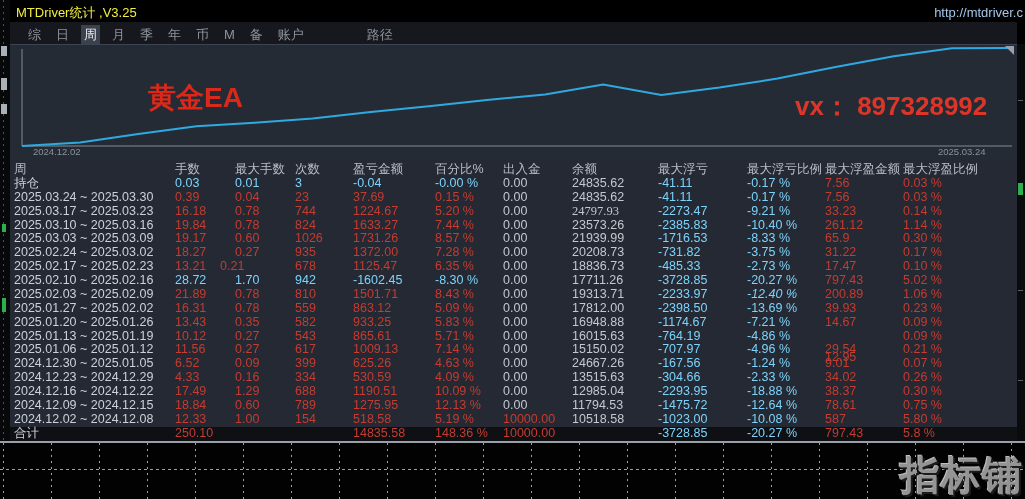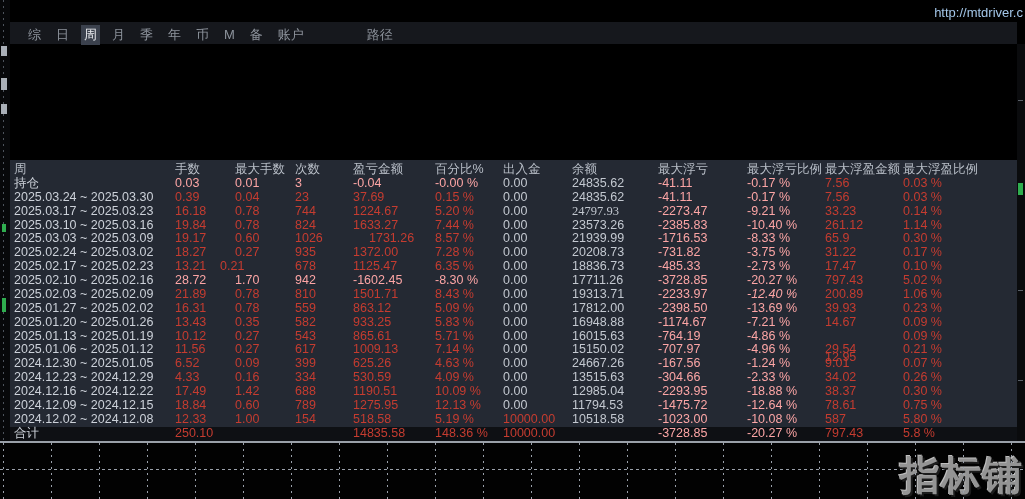--- a/index.html
+++ b/index.html
@@ -35,21 +35,21 @@
                 border-top:9px solid #9aa1ac;border-left:9px solid transparent;}
   
   .table-panel{position:absolute;left:10px;top:160px;width:1007px;height:267px;background:#242933;
                padding-top:3px;box-sizing:border-box;overflow:hidden;}
   .trow{position:relative;height:13.88px;line-height:13.6px;white-space:nowrap;}
   .cell{position:absolute;top:0;font-size:12.5px;white-space:nowrap;}
   .c-head{color:#b9bfc8;}
   .c-date{color:#ccd1d9;}
   .c-gray{color:#c3c8d0;}
   .c-red{color:#c53c30;}
-  .c-green{color:#fca5a5;}
+  .c-green{color:#7dd3fc;}
   .total-bar{position:absolute;left:10px;top:427px;width:1007px;height:14px;background:#0e1014;}
   .frame-bottom{position:absolute;left:0;top:441px;width:1025px;height:2px;background:#9aa0a8;}
   
   .bottom-area{position:absolute;left:0;top:443px;width:1025px;height:56px;background:#020202;}
   .vdash{position:absolute;top:0;width:1px;height:56px;
      background:repeating-linear-gradient(to bottom,#9aa0aa 0 2px,transparent 2px 6px);}
   .hdash{position:absolute;left:0;top:26px;width:1025px;height:1px;
      background:repeating-linear-gradient(to right,#9aa0aa 0 3px,transparent 3px 6px);}
   .watermark{position:absolute;right:2px;top:5px;font-size:40px;font-weight:bold;color:#949494;
      letter-spacing:1px;text-shadow:2px 2px 0 #1c1c1c,-1px -1px 0 #bfbfbf;white-space:nowrap;}
@@ -64,25 +64,38 @@
   <div class="left-strip">
     <div class="dashline"></div>
     <div class="mark m-white" style="left:1px;top:46px;width:6px;height:10px;"></div>
     <div class="mark m-white" style="left:1px;top:78px;width:6px;height:12px;"></div>
     <div class="mark m-white" style="left:1px;top:104px;width:6px;height:10px;"></div>
     <div class="mark m-green" style="left:2px;top:224px;width:4px;height:8px;"></div>
     <div class="mark m-green" style="left:2px;top:298px;width:4px;height:14px;"></div>
   </div>
 
   <div class="titlebar">
+    <span class="win-title">MTDriver统计 ,V3.25</span>
     <span class="win-url">http://mtdriver.c</span>
   </div>
 
   <div class="menubar"><span class="mi">综</span><span class="mi">日</span><span class="mi sel">周</span><span class="mi">月</span><span class="mi">季</span><span class="mi">年</span><span class="mi">币</span><span class="mi">M</span><span class="mi">备</span><span class="mi">账户</span><span class="mi far">路径</span></div>
 
+  <div class="chart-panel">
+    <svg width="1007" height="116" style="position:absolute;left:0;top:0;">
+      <line x1="12" y1="4" x2="12" y2="101" stroke="#848b96" stroke-width="1"></line>
+      <line x1="12" y1="101" x2="1002" y2="101" stroke="#848b96" stroke-width="1"></line>
+      <polyline fill="none" stroke="#2fa9e1" stroke-width="2" points="12.0,101.0 70.1,97.6 128.2,89.1 186.4,81.3 244.5,77.8 302.6,73.6 360.7,67.0 418.8,61.3 476.9,55.1 535.1,49.4 593.2,39.5 651.3,50.1 709.4,42.6 767.5,33.6 825.6,22.1 883.8,11.3 941.9,3.3 1000.0,3.0"></polyline>
+    </svg>
+    <span class="chart-label">黄金EA</span>
+    <span class="chart-contact">vx： 897328992</span>
+    <span class="chart-date left">2024.12.02</span>
+    <span class="chart-date right">2025.03.24</span>
+    <div class="chart-corner"></div>
+  </div>
 
   <div class="table-panel">
       <div class="trow">
         <span class="cell c-head" style="left: 4px;">周</span>
         <span class="cell c-head" style="left: 165px;">手数</span>
         <span class="cell c-head" style="left: 225px;">最大手数</span>
         <span class="cell c-head" style="left: 285px;">次数</span>
         <span class="cell c-head" style="left: 343px;">盈亏金额</span>
         <span class="cell c-head" style="left: 425px;">百分比%</span>
         <span class="cell c-head" style="left: 493px;">出入金</span>
@@ -146,21 +159,21 @@
         <span class="cell c-green" style="left: 648px;">-2385.83</span>
         <span class="cell c-green" style="left: 737px;">-10.40 %</span>
         <span class="cell c-red" style="left: 815px;">261.12</span>
         <span class="cell c-red" style="left: 893px;">1.14 %</span>
       </div>
       <div class="trow">
         <span class="cell c-date" style="left: 4px;">2025.03.03 ~ 2025.03.09</span>
         <span class="cell c-red" style="left: 165px;">19.17</span>
         <span class="cell c-red" style="left: 225px;">0.60</span>
         <span class="cell c-red" style="left: 285px;">1026</span>
-        <span class="cell c-red" style="left: 343px; margin-left: 16px;">1731.26</span>
+        <span class="cell c-red" style="left: 343px;">1731.26</span>
         <span class="cell c-red" style="left: 425px;">8.57 %</span>
         <span class="cell c-gray" style="left: 493px;">0.00</span>
         <span class="cell c-gray" style="left: 562px;">21939.99</span>
         <span class="cell c-green" style="left: 648px;">-1716.53</span>
         <span class="cell c-green" style="left: 737px;">-8.33 %</span>
         <span class="cell c-red" style="left: 815px;">65.9</span>
         <span class="cell c-red" style="left: 893px;">0.30 %</span>
       </div>
       <div class="trow">
         <span class="cell c-date" style="left: 4px;">2025.02.24 ~ 2025.03.02</span>
@@ -298,21 +311,21 @@
         <span class="cell c-gray" style="left: 493px;">0.00</span>
         <span class="cell c-gray" style="left: 562px;">13515.63</span>
         <span class="cell c-green" style="left: 648px;">-304.66</span>
         <span class="cell c-green" style="left: 737px;">-2.33 %</span>
         <span class="cell c-red" style="left: 815px;">34.02</span>
         <span class="cell c-red" style="left: 893px;">0.26 %</span>
       </div>
       <div class="trow">
         <span class="cell c-date" style="left: 4px;">2024.12.16 ~ 2024.12.22</span>
         <span class="cell c-red" style="left: 165px;">17.49</span>
-        <span class="cell c-red" style="left: 225px;">1.42</span>
+        <span class="cell c-red" style="left: 225px;">1.29</span>
         <span class="cell c-red" style="left: 285px;">688</span>
         <span class="cell c-red" style="left: 343px;">1190.51</span>
         <span class="cell c-red" style="left: 425px;">10.09 %</span>
         <span class="cell c-gray" style="left: 493px;">0.00</span>
         <span class="cell c-gray" style="left: 562px;">12985.04</span>
         <span class="cell c-green" style="left: 648px;">-2293.95</span>
         <span class="cell c-green" style="left: 737px;">-18.88 %</span>
         <span class="cell c-red" style="left: 815px;">38.37</span>
         <span class="cell c-red" style="left: 893px;">0.30 %</span>
       </div>

